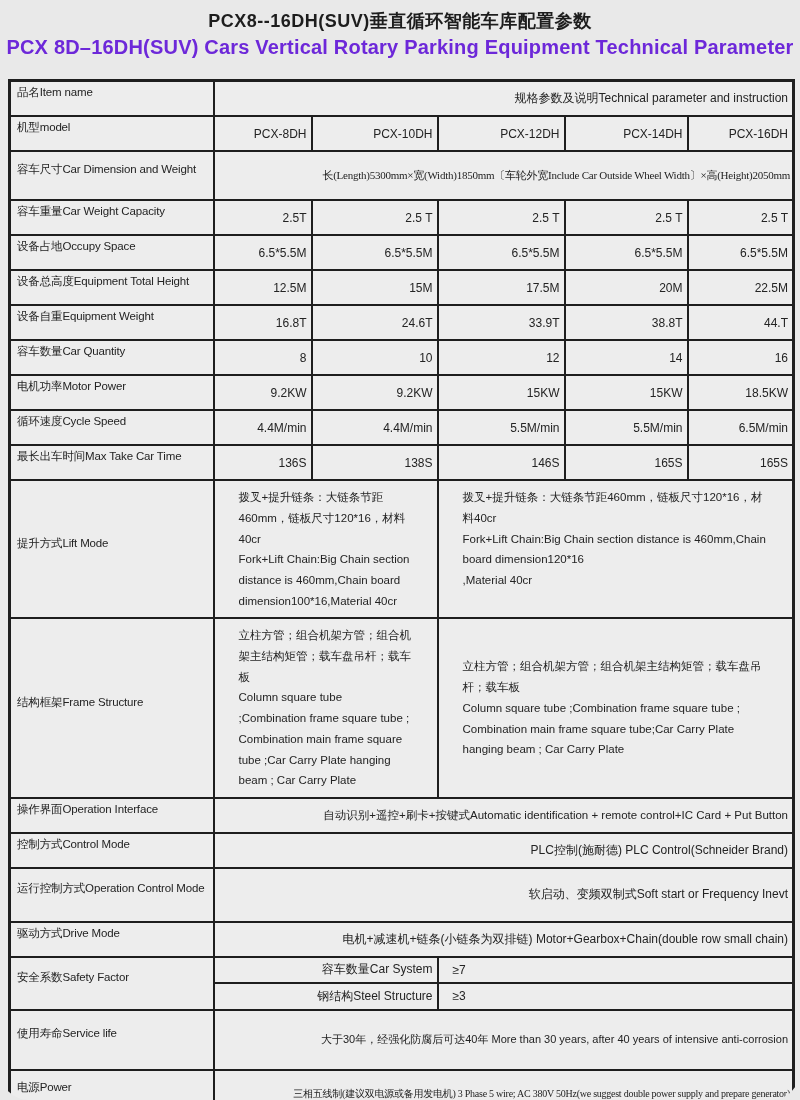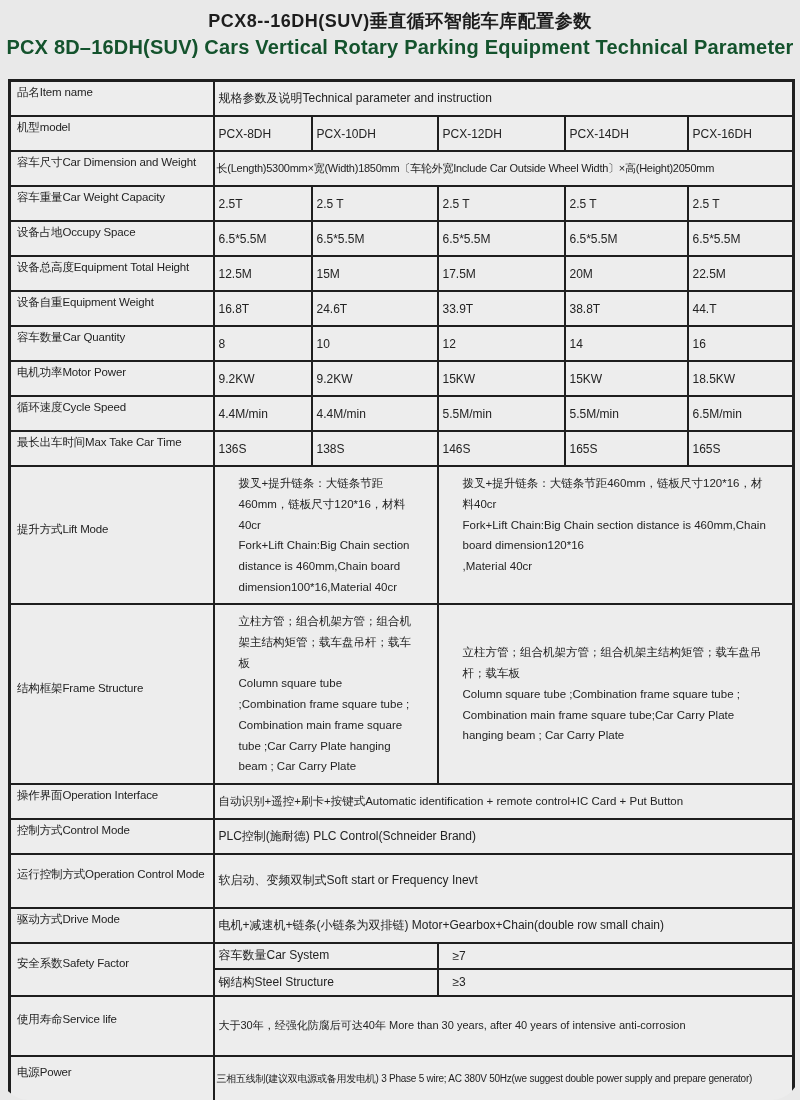--- a/index.html
+++ b/index.html
@@ -11,21 +11,21 @@
     -webkit-font-smoothing:antialiased;
   }
   .page{position:relative;width:800px;height:1100px;overflow:hidden;border-radius:29px;}
   .titles{text-align:center;padding-top:9px;}
   .title-zh{
     font-size:18px;font-weight:bold;letter-spacing:.5px;
     color:#1d1d1d;margin:0;line-height:1.35;
   }
   .title-en{
     font-size:20px;font-weight:bold;letter-spacing:.2px;
-    color:#14532d;margin:1px 0 0 0;line-height:1.3;
+    color:#6d28d9;margin:1px 0 0 0;line-height:1.3;
   }
   table.spec{
     margin:19px 8px 0 8px;
     width:784px;
     border-collapse:collapse;
     table-layout:fixed;
     border:3px solid #1e1e1e;
   }
   td{
     border:2px solid #1e1e1e;
@@ -35,35 +35,36 @@
     vertical-align:middle;
     overflow:hidden;
   }
   td.lbl{
     text-align:left;
     padding:3px 3px 15px 6px;
     font-size:11.5px;
     letter-spacing:-.15px;
     white-space:nowrap;
   }
-  td.val{text-align:left;}
+  td.val{text-align:right;}
   td.multi{
     text-align:left;
     padding:6px 24px;
     line-height:1.8;
     white-space:pre-line;
     vertical-align:top;
     font-size:11.5px;
   }
   td.multi.mid{vertical-align:middle;}
   td.small{
     font-size:10px;
     letter-spacing:-.25px;
     white-space:nowrap;
-    padding:2px 2px;
+    padding:16px 2px;
+    font-family:Liberation Serif, serif;
   }
   td.ge{text-align:left;padding-left:14px;}
 </style>
 </head>
 <body>
 
 <div class="page">
 
   <div class="titles">
     <div class="title-zh">PCX8--16DH(SUV)垂直循环智能车库配置参数</div>

